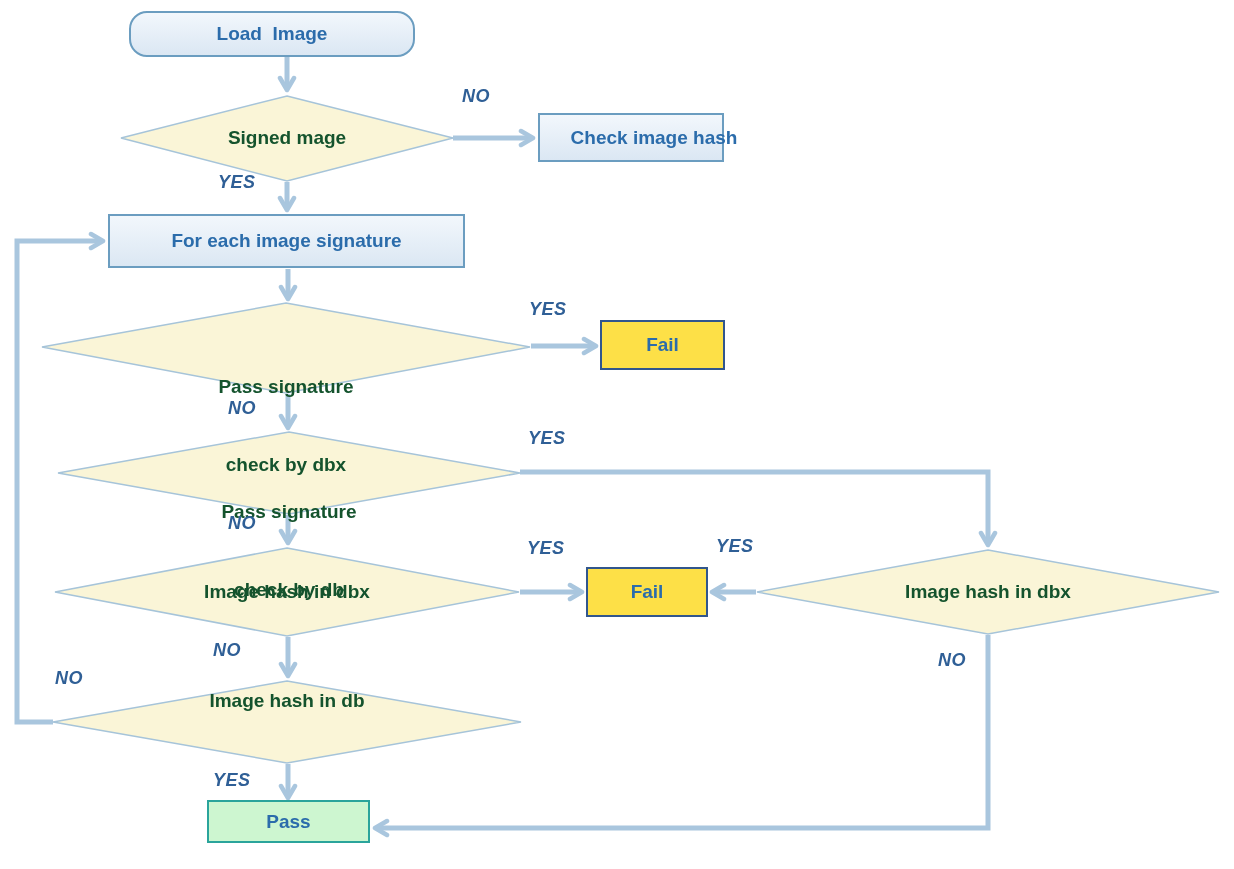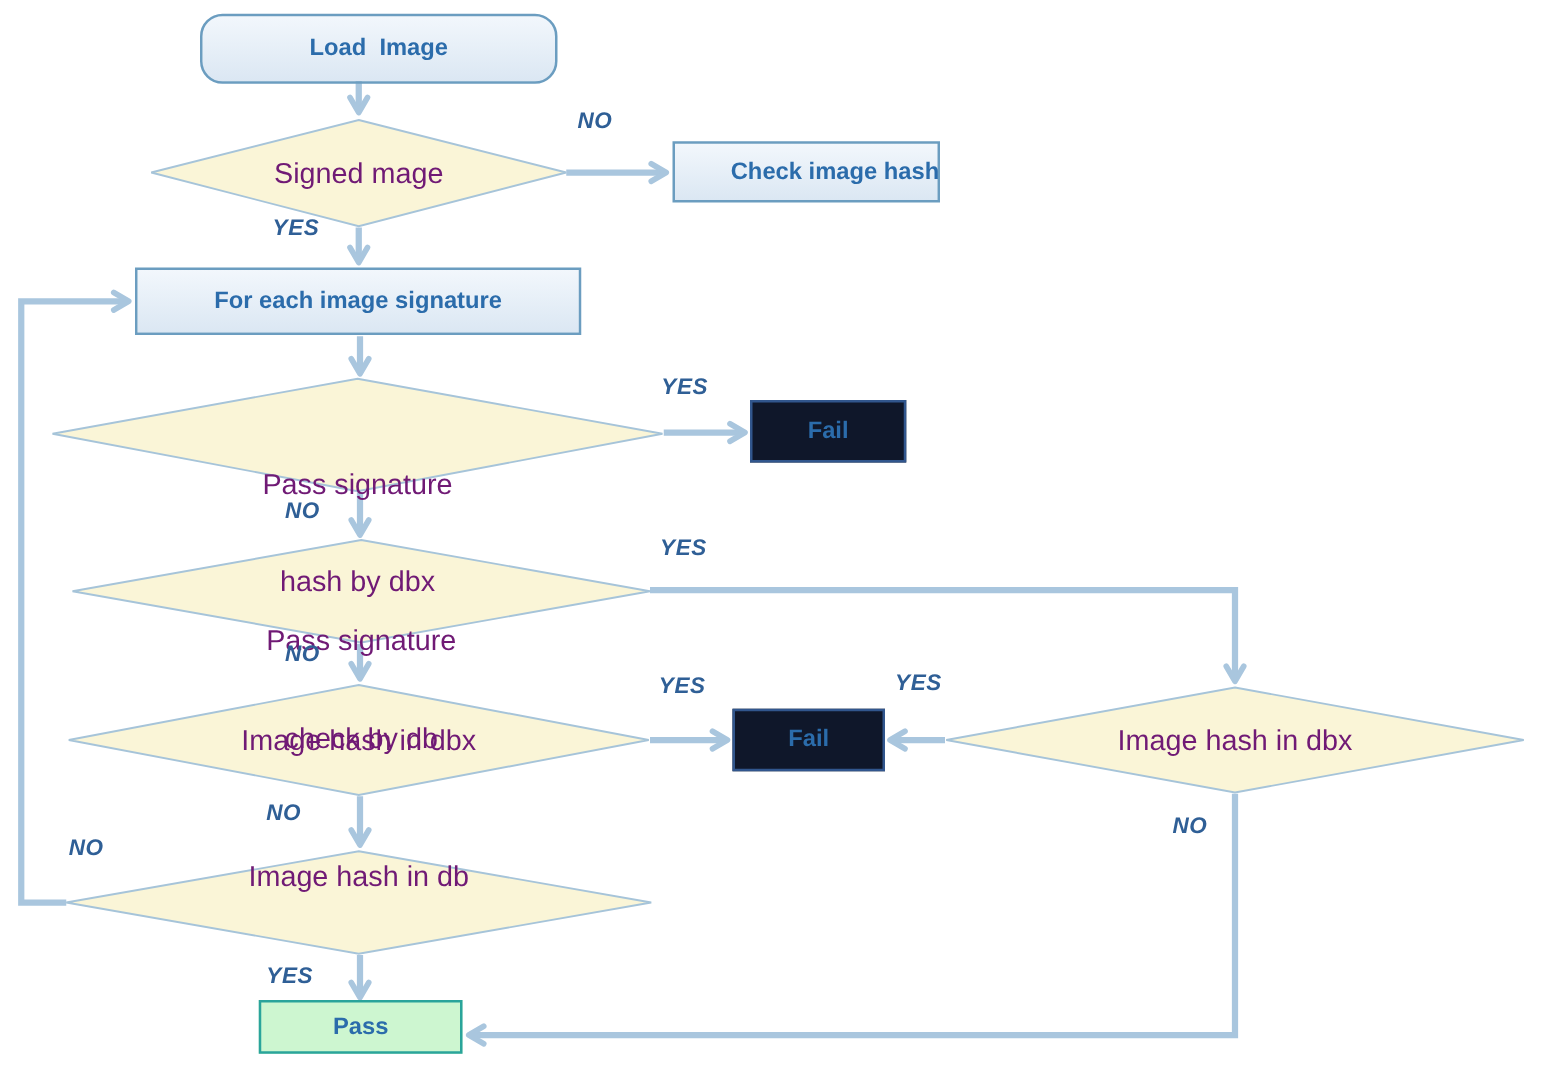--- a/index.html
+++ b/index.html
@@ -10,37 +10,37 @@
   #wires{position:absolute;left:0;top:0;width:1234px;height:869px;}
   .node{
     position:absolute;display:flex;align-items:center;justify-content:center;
     font-size:19px;font-weight:600;color:#2b6cab;white-space:pre;box-sizing:border-box;
   }
   .process{
     background:linear-gradient(#f2f7fc,#dbe7f3);
     border:2px solid #6b9dc0;
   }
   .fail{
-    background:#0f172a;
+    background:#fde047;
     border:2px solid #31568d;
   }
   .pass{
     background:#cdf6d0;
     border:2px solid #2aa49b;
   }
   .dlabel{
     position:absolute;width:240px;text-align:center;
-    font-size:23px;font-weight:400;color:#701a75;line-height:26px;white-space:pre;
+    font-size:19px;font-weight:700;color:#14532d;line-height:26px;white-space:pre;
   }
   .elabel{
     position:absolute;font-size:18px;font-weight:700;color:#2f5f96;letter-spacing:0.5px;font-style:italic;
   }
   
-  #n-load   {left:160px;top:11px; width:286px;height:56px;border-radius:18px;}
-  #n-check  {left:538px;top:113px;width:214px;height:49px;padding-left:46px;}
+  #n-load   {left:129px;top:11px; width:286px;height:46px;border-radius:18px;}
+  #n-check  {left:538px;top:113px;width:186px;height:49px;padding-left:46px;}
   #n-foreach{left:108px;top:214px;width:357px;height:54px;text-align:right;}
   #n-fail1  {left:600px;top:320px;width:125px;height:50px;}
   #n-fail2  {left:586px;top:567px;width:122px;height:50px;}
   #n-pass   {left:207px;top:800px;width:163px;height:43px;}
   
   #t-signed{left:167px;top:125px;}
   #t-dbx   {left:166px;top:322px;}
   #t-db    {left:169px;top:447px;}
   #t-hdbxl {left:167px;top:579px;}
   #t-hdbxr {left:868px;top:579px;}
@@ -99,21 +99,21 @@
   <div class="node process" id="n-load">Load  Image</div>
   <div class="node process" id="n-check">Check image hash</div>
   <div class="node process" id="n-foreach">For each image signature</div>
   <div class="node fail" id="n-fail1">Fail</div>
   <div class="node fail" id="n-fail2">Fail</div>
   <div class="node pass" id="n-pass">Pass</div>
 
   <div class="dlabel" id="t-signed">Signed mage</div>
   <div class="dlabel" id="t-dbx">
     <div>Pass signature</div>
-    <div>hash by dbx</div>
+    <div>check by dbx</div>
   </div>
   <div class="dlabel" id="t-db">
     <div>Pass signature</div>
     <div>check by db</div>
   </div>
   <div class="dlabel" id="t-hdbxl">Image hash in dbx</div>
   <div class="dlabel" id="t-hdbxr">Image hash in dbx</div>
   <div class="dlabel" id="t-hdb">Image hash in db</div>
 
   <span class="elabel" id="l-no-signed">NO</span>

